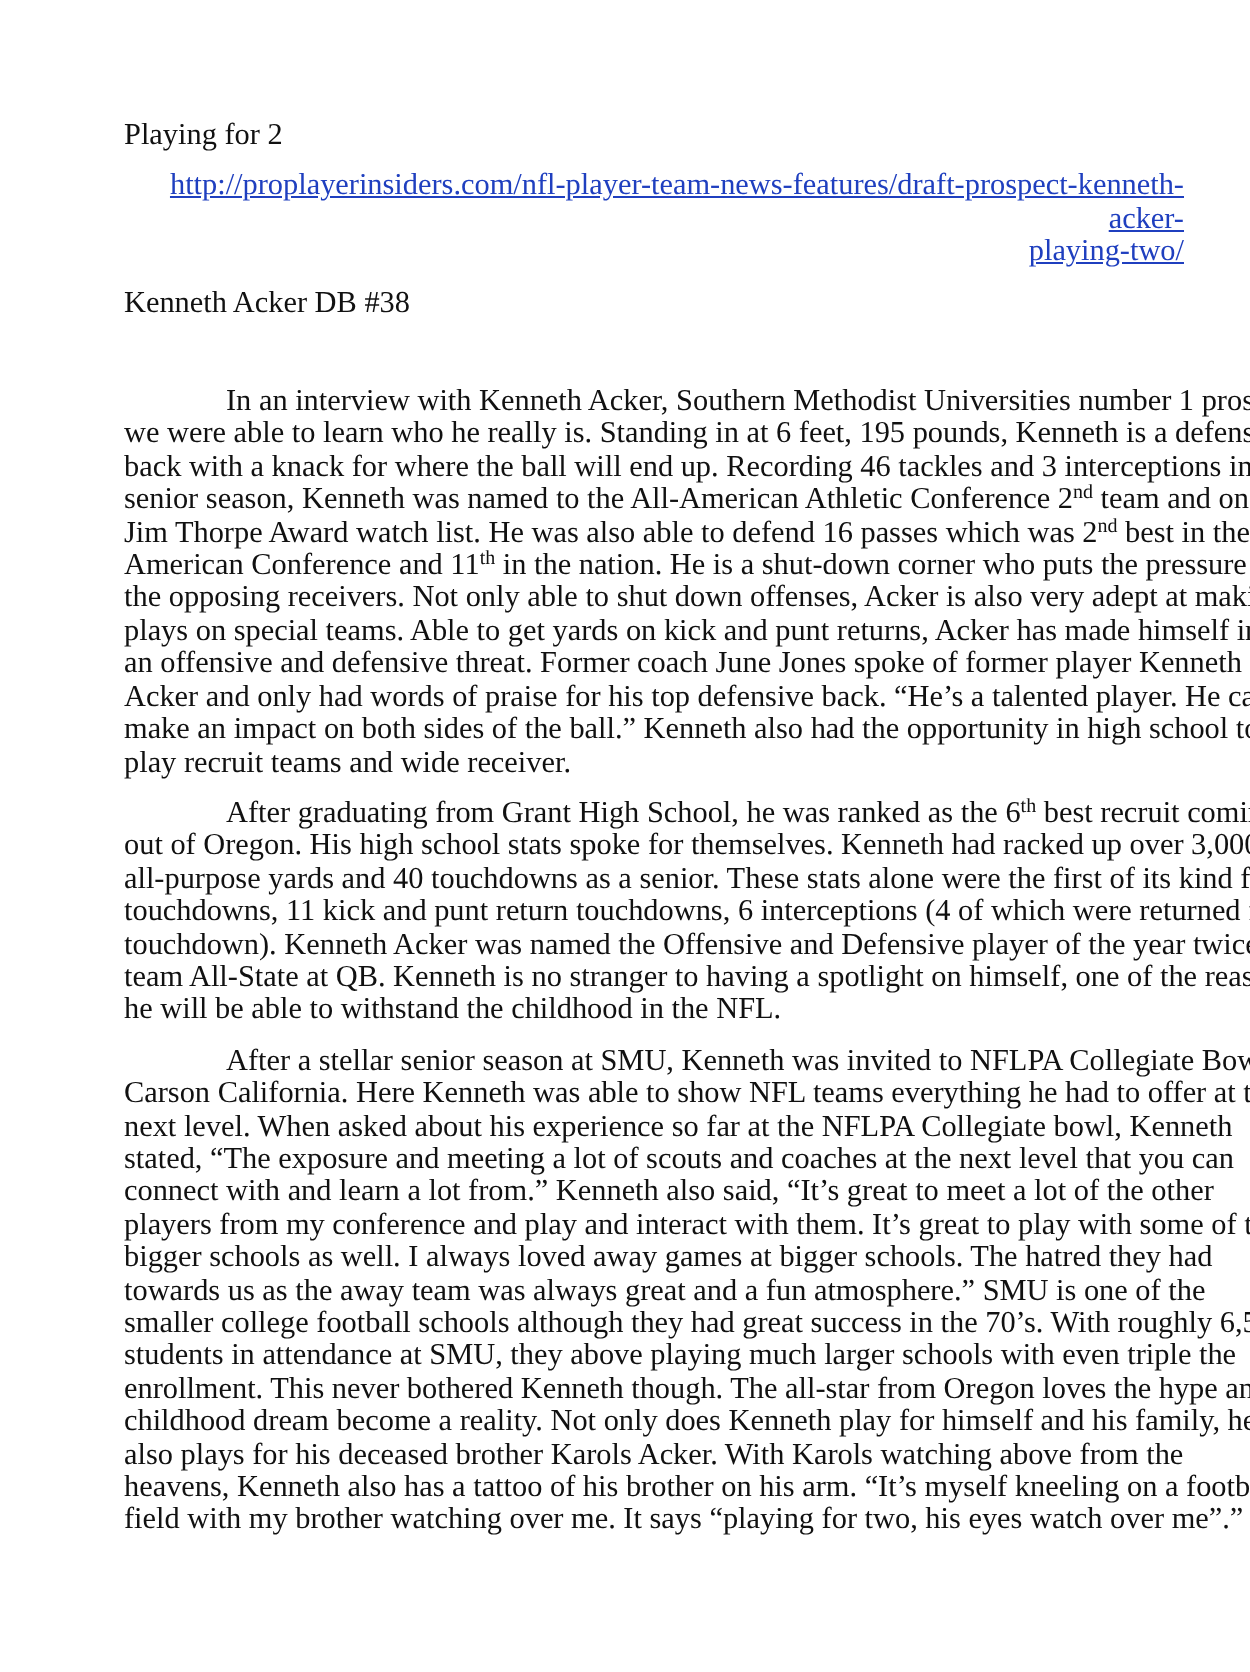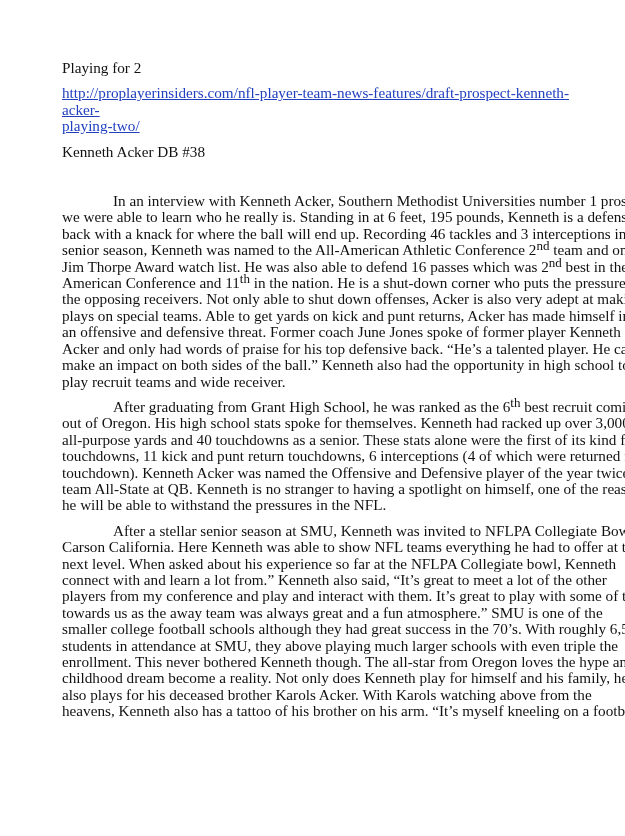--- a/index.html
+++ b/index.html
@@ -24,36 +24,37 @@
       color: #111111;
     }
     .title {
       margin: 0 0 9px 0;
     }
     .link {
       display: block;
       color: #1f3fbf;
       text-decoration: underline;
       margin: 0 0 9px 0;
+      text-align: right;
     }
     .subtitle {
       margin: 0 0 33px 0;
     }
     .para {
       margin: 0 0 9px 0;
       white-space: nowrap;
     }
     .para .line {
       display: block;
     }
     .para .line.indent {
       padding-left: 51px;
     }
     sup {
-      font-size: 13px;
+      font-size: 10px;
       line-height: 0;
       vertical-align: 5px;
     }
   </style>
 </head>
 <body>
 
 <div class="page">
   <div class="title">Playing for 2</div>
   <a class="link">
@@ -76,29 +77,32 @@
       <span class="line">make an impact on both sides of the ball.”  Kenneth also had the opportunity in high school to</span>
       <span class="line">play recruit teams and wide receiver.</span>
     </div>
   <div class="para">
       <span class="line indent">After graduating from Grant High School, he was ranked as the 6<sup>th</sup> best recruit coming</span>
       <span class="line">out of Oregon.  His high school stats spoke for themselves.  Kenneth had racked up over 3,000</span>
       <span class="line">all-purpose yards and 40 touchdowns as a senior.  These stats alone were the first of its kind for</span>
       <span class="line">touchdowns, 11 kick and punt return touchdowns, 6 interceptions (4 of which were returned for a</span>
       <span class="line">touchdown).  Kenneth Acker was named the Offensive and Defensive player of the year twice</span>
       <span class="line">team All-State at QB.  Kenneth is no stranger to having a spotlight on himself, one of the reasons</span>
-      <span class="line">he will be able to withstand the pressures in the NFL.</span>
+      <span class="line">he will be able to withstand the childhood in the NFL.</span>
     </div>
   <div class="para">
       <span class="line indent">After a stellar senior season at SMU, Kenneth was invited to NFLPA Collegiate Bowl in</span>
       <span class="line">Carson California.  Here Kenneth was able to show NFL teams everything he had to offer at the</span>
       <span class="line">next level.  When asked about his experience so far at the NFLPA Collegiate bowl, Kenneth</span>
+      <span class="line">stated, “The exposure and meeting a lot of scouts and coaches at the next level that you can</span>
       <span class="line">connect with and learn a lot from.”  Kenneth also said, “It’s great to meet a lot of the other</span>
       <span class="line">players from my conference and play and interact with them.  It’s great to play with some of the</span>
+      <span class="line">bigger schools as well.  I always loved away games at bigger schools.  The hatred they had</span>
       <span class="line">towards us as the away team was always great and a fun atmosphere.”  SMU is one of the</span>
       <span class="line">smaller college football schools although they had great success in the 70’s.  With roughly 6,500</span>
       <span class="line">students in attendance at SMU, they above playing much larger schools with even triple the</span>
       <span class="line">enrollment.  This never bothered Kenneth though.  The all-star from Oregon loves the hype and</span>
       <span class="line">childhood dream become a reality.  Not only does Kenneth play for himself and his family, he</span>
       <span class="line">also plays for his deceased brother Karols Acker.  With Karols watching above from the</span>
       <span class="line">heavens, Kenneth also has a tattoo of his brother on his arm.  “It’s myself kneeling on a football</span>
+      <span class="line">field with my brother watching over me.  It says “playing for two, his eyes watch over me”.”</span>
     </div>
 </div>
 
 </body></html>

